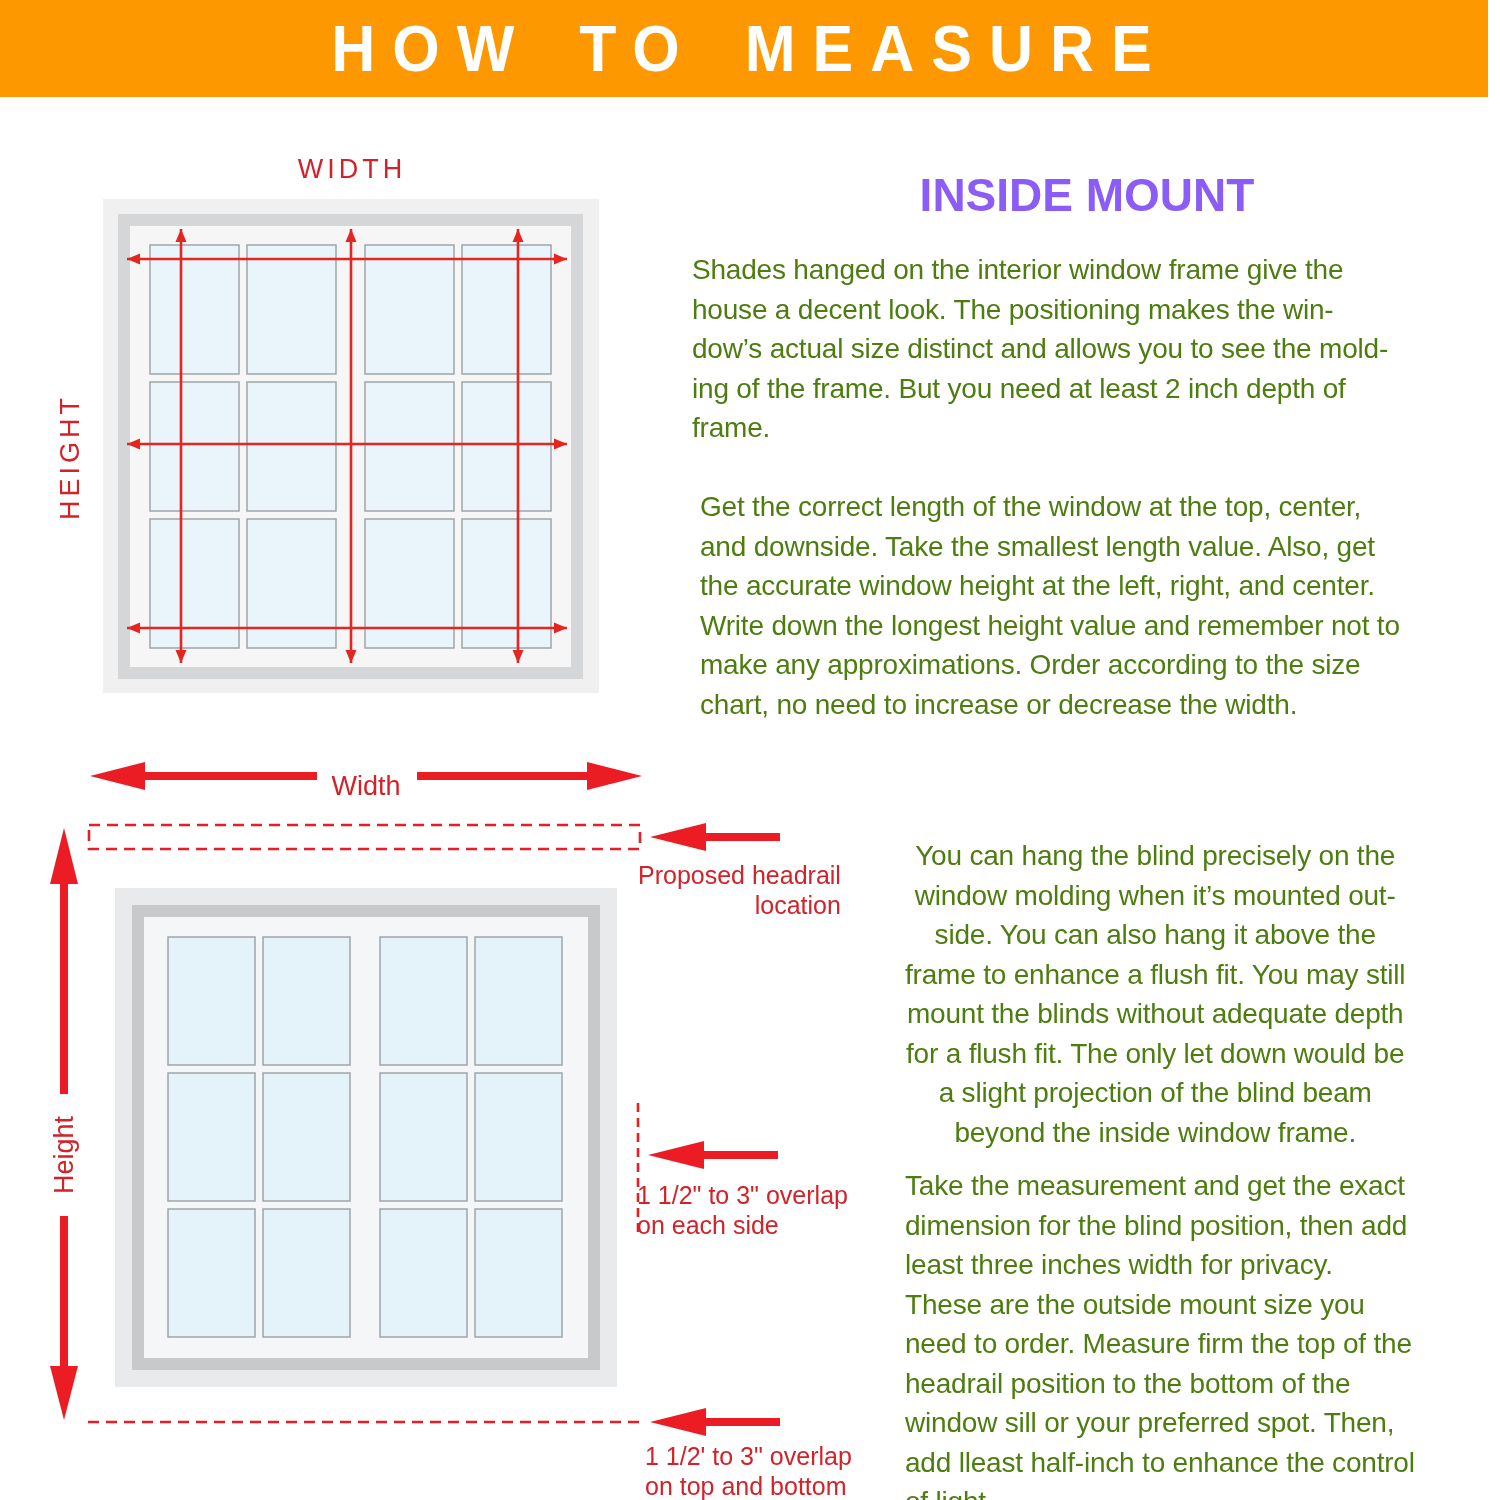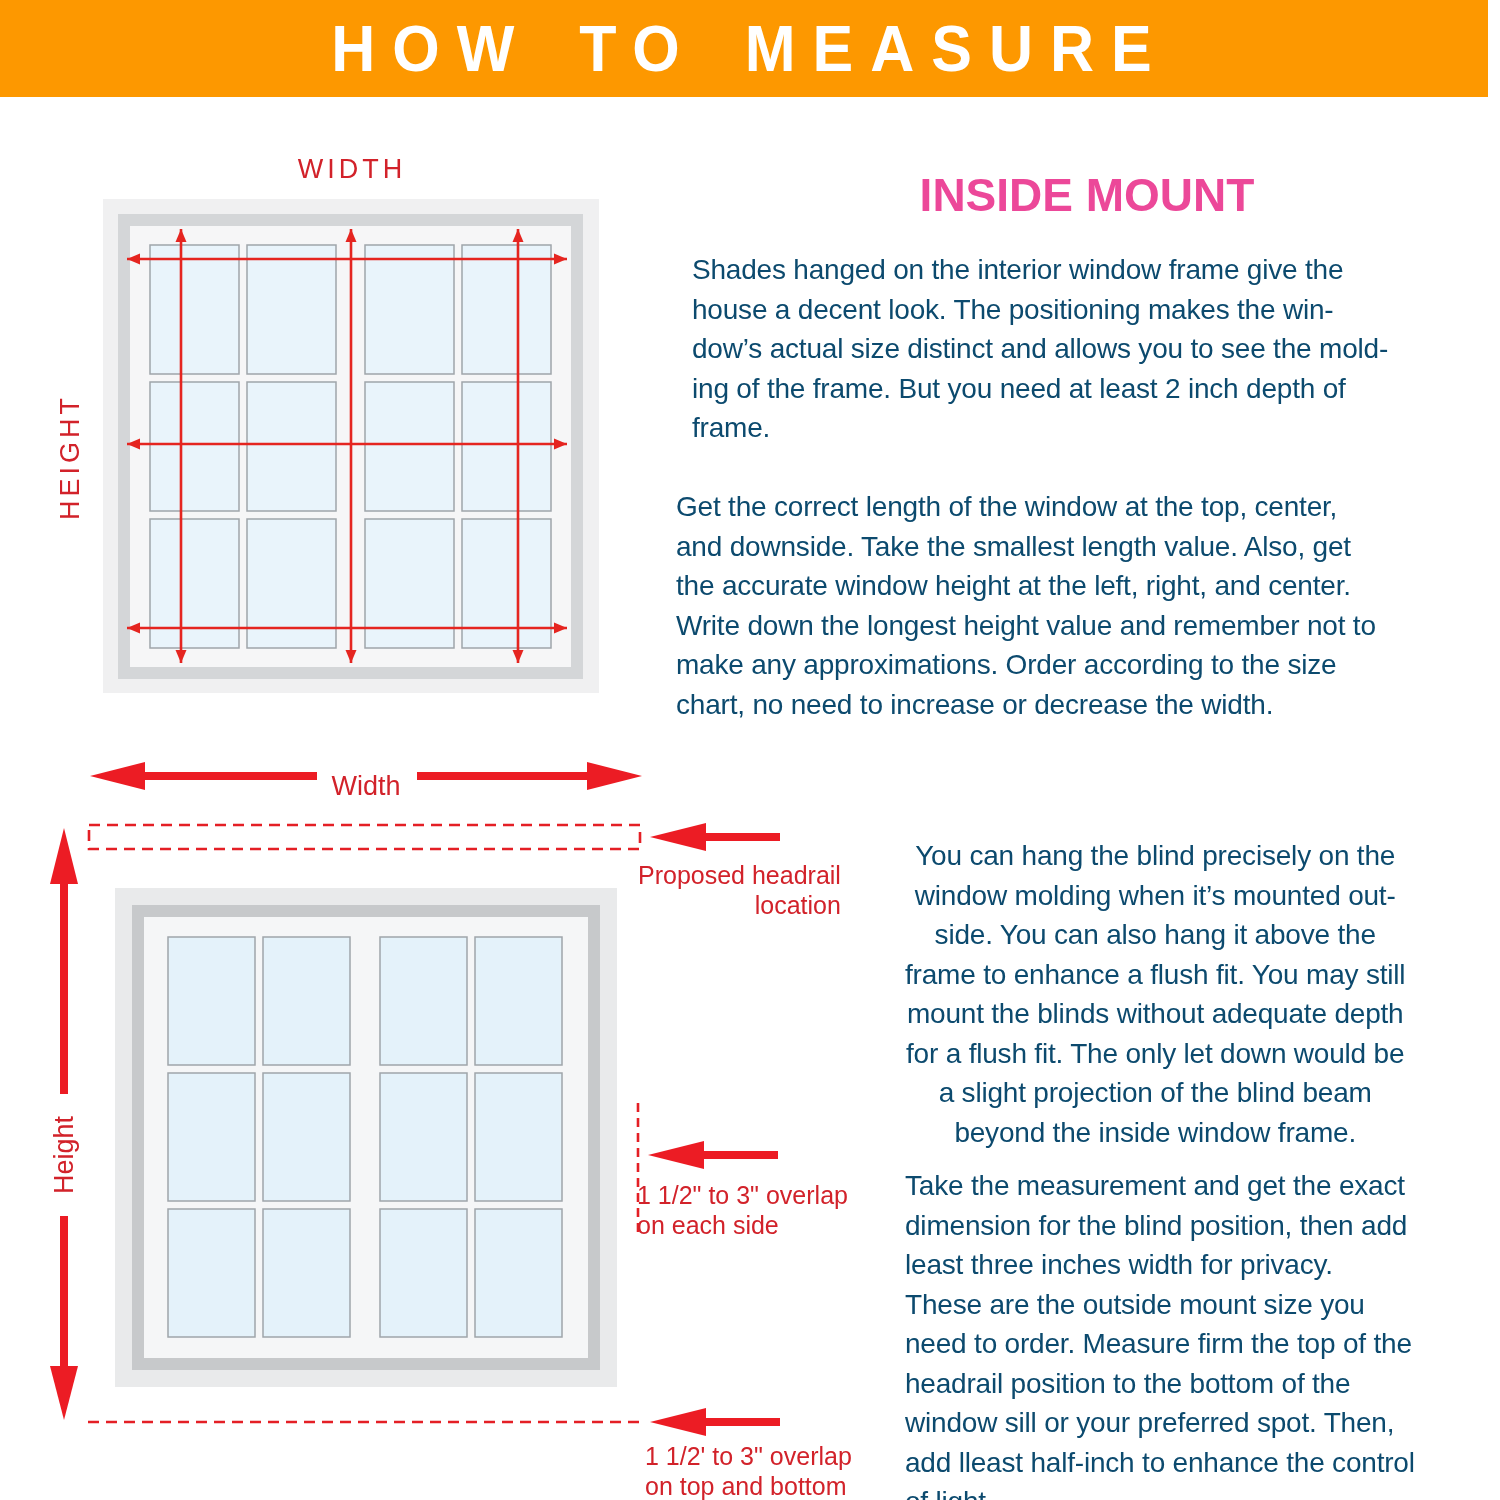--- a/index.html
+++ b/index.html
@@ -22,25 +22,25 @@
   
   .red-label{
     position:absolute;color:#D2222A;font-size:25px;line-height:30px;
     white-space:pre;
   }
   .dim-label{font-size:27px;letter-spacing:4px;}
   .rot{transform:translate(-50%,-50%) rotate(-90deg);}
   .ctr{transform:translate(-50%,-50%);}
   
   .mount-heading{
-    position:absolute;color:#ec4899;font-weight:bold;font-size:46px;
+    position:absolute;color:#8b5cf6;font-weight:bold;font-size:46px;
     text-align:center;white-space:pre;
   }
   .body-text{
-    position:absolute;color:#0c4a6e;font-size:28px;line-height:39.5px;
+    position:absolute;color:#4d7c0f;font-size:28px;line-height:39.5px;
     letter-spacing:-0.2px;white-space:pre;
   }
 </style>
 </head>
 <body>
 
 <div class="canvas">
 
   <svg class="diagram-svg" viewBox="0 0 1500 1500">
 
@@ -154,21 +154,21 @@
 on each side</div>
   <div class="red-label" style="left:645px;top:1441px;">1 1/2' to 3" overlap
 on top and bottom</div>
 
   <div class="mount-heading" style="left:692px;top:168px;width:790px;">INSIDE MOUNT</div>
   <div class="body-text" style="left:692px;top:250px;">Shades hanged on the interior window frame give the
 house a decent look. The positioning makes the win-
 dow’s actual size distinct and allows you to see the mold-
 ing of the frame. But you need at least 2 inch depth of
 frame.</div>
-  <div class="body-text" style="left:676px;top:487px;">Get the correct length of the window at the top, center,
+  <div class="body-text" style="left:700px;top:487px;">Get the correct length of the window at the top, center,
 and downside. Take the smallest length value. Also, get
 the accurate window height at the left, right, and center.
 Write down the longest height value and remember not to
 make any approximations. Order according to the size
 chart, no need to increase or decrease the width.</div>
 
   <div class="body-text" style="left:905px;top:836px;text-align:center;">You can hang the blind precisely on the
 window molding when it’s mounted out-
 side. You can also hang it above the
 frame to enhance a flush fit. You may still

